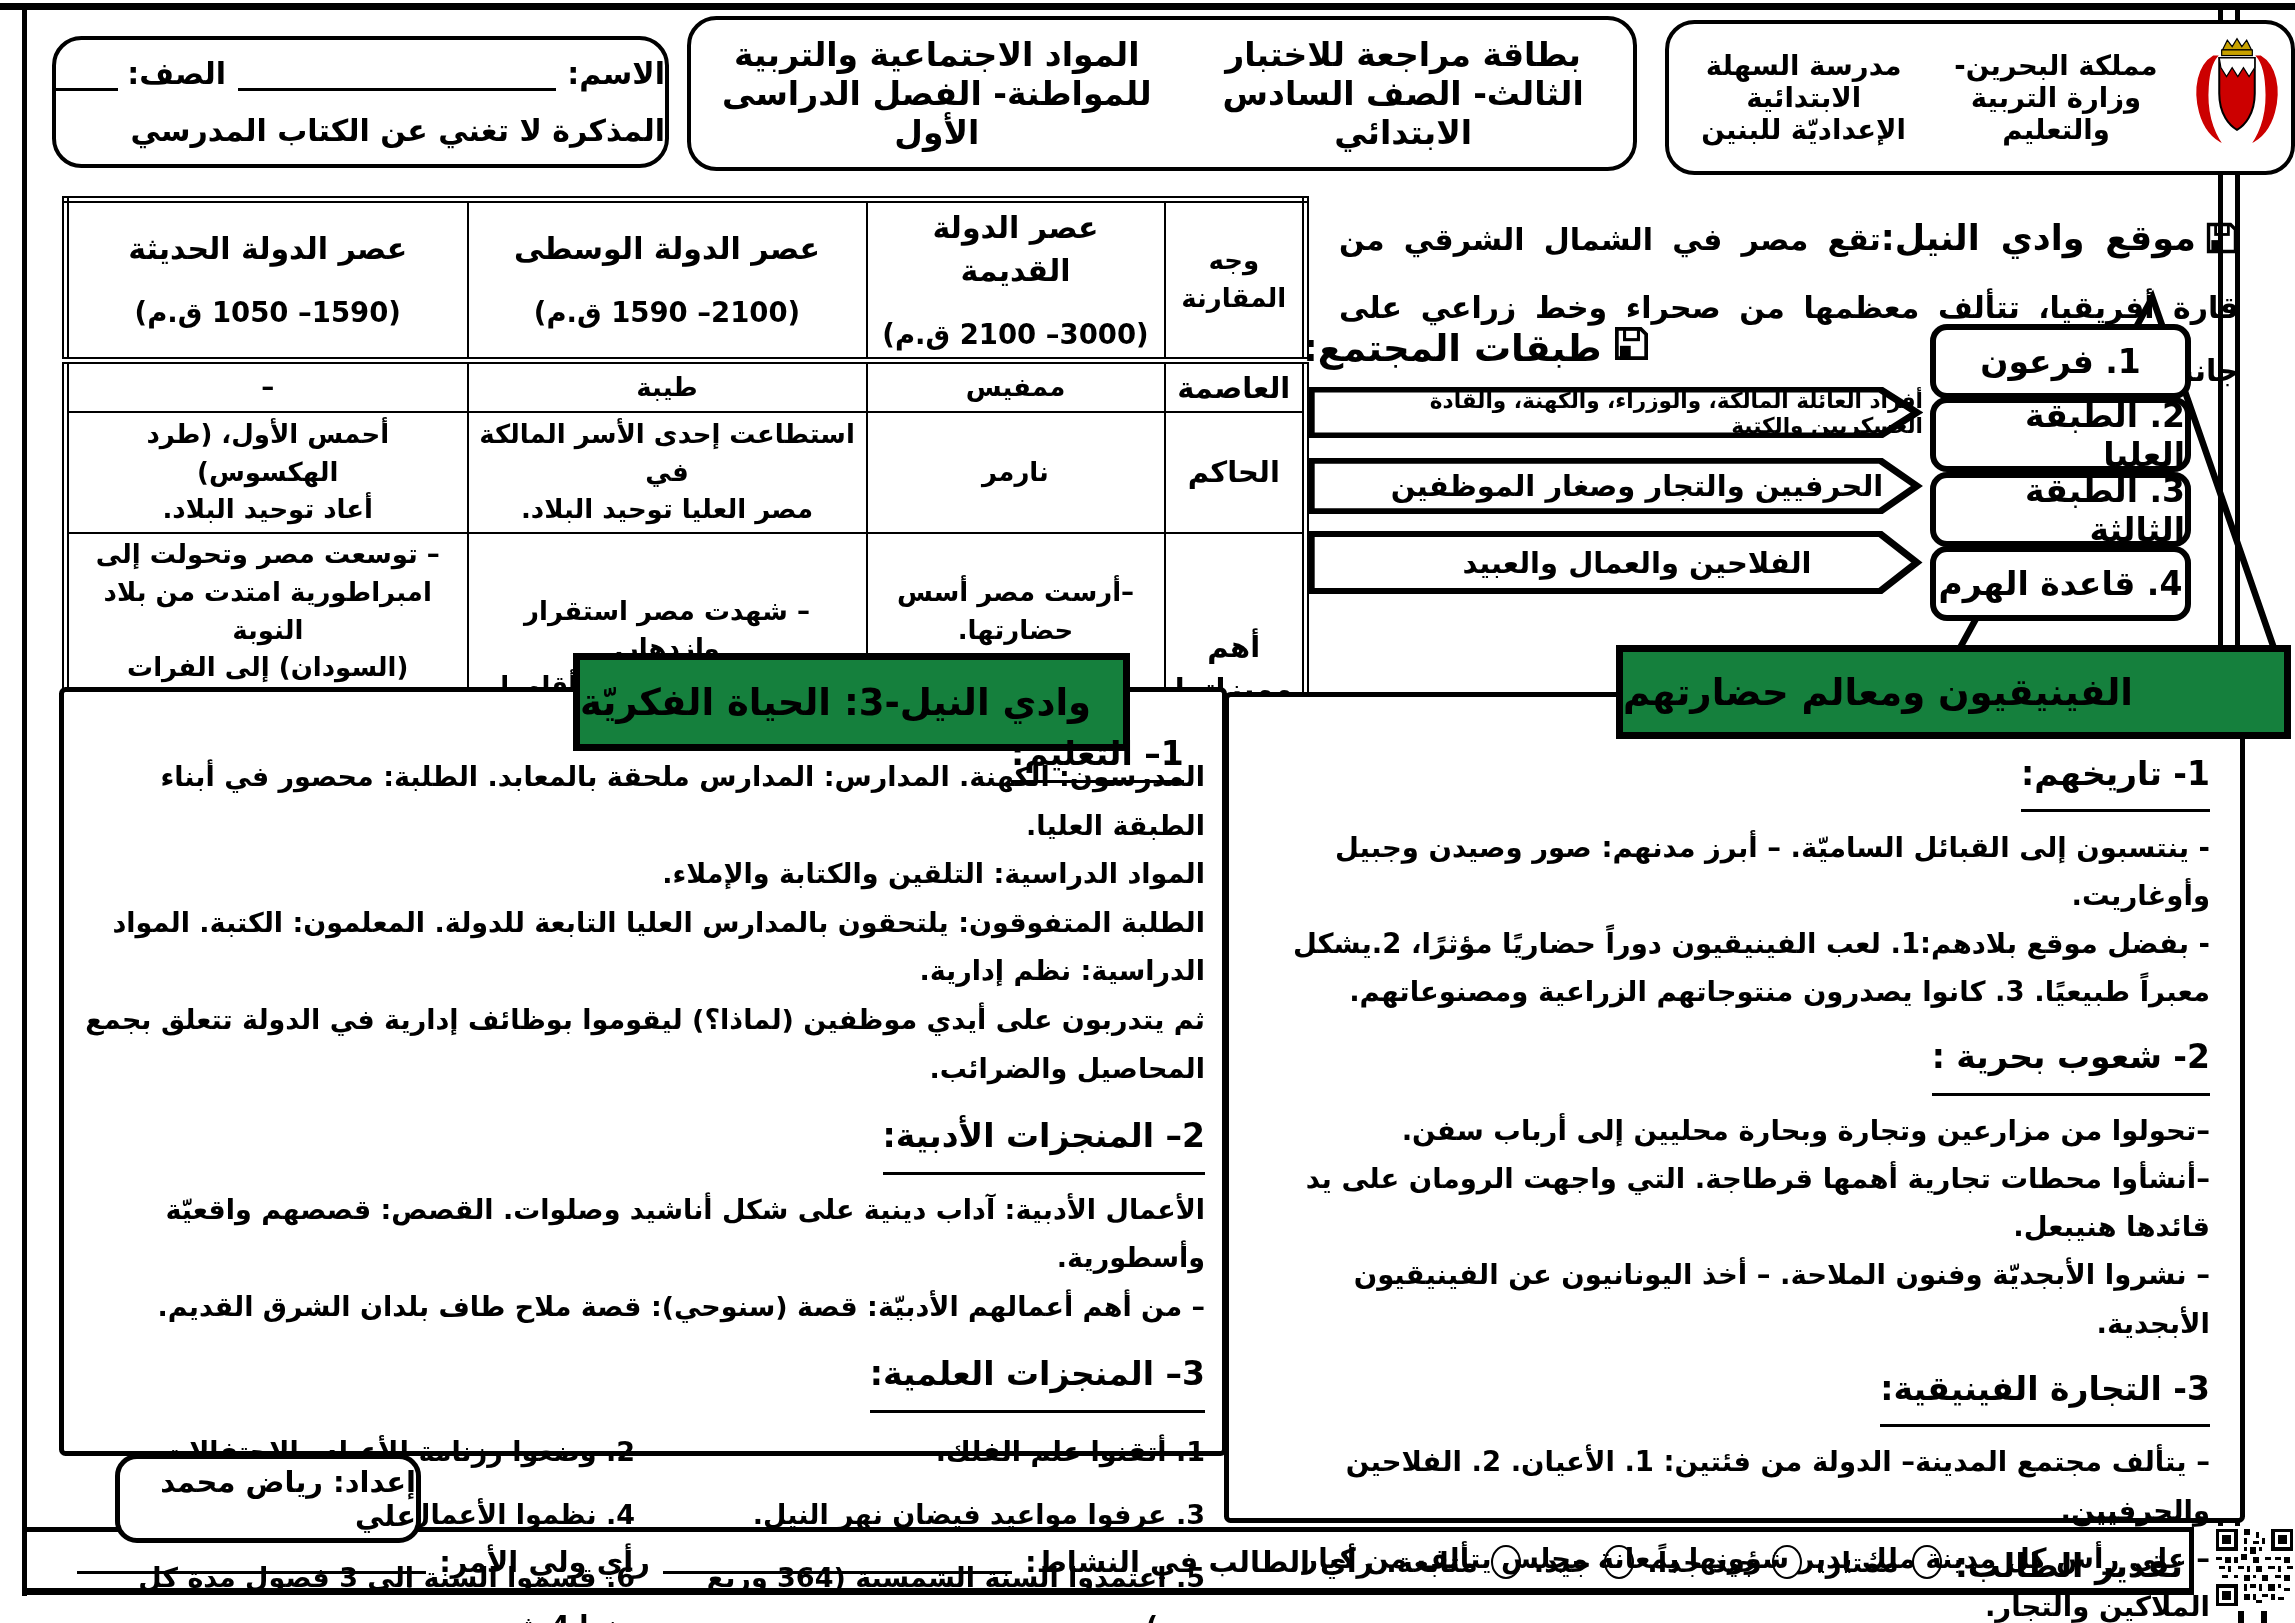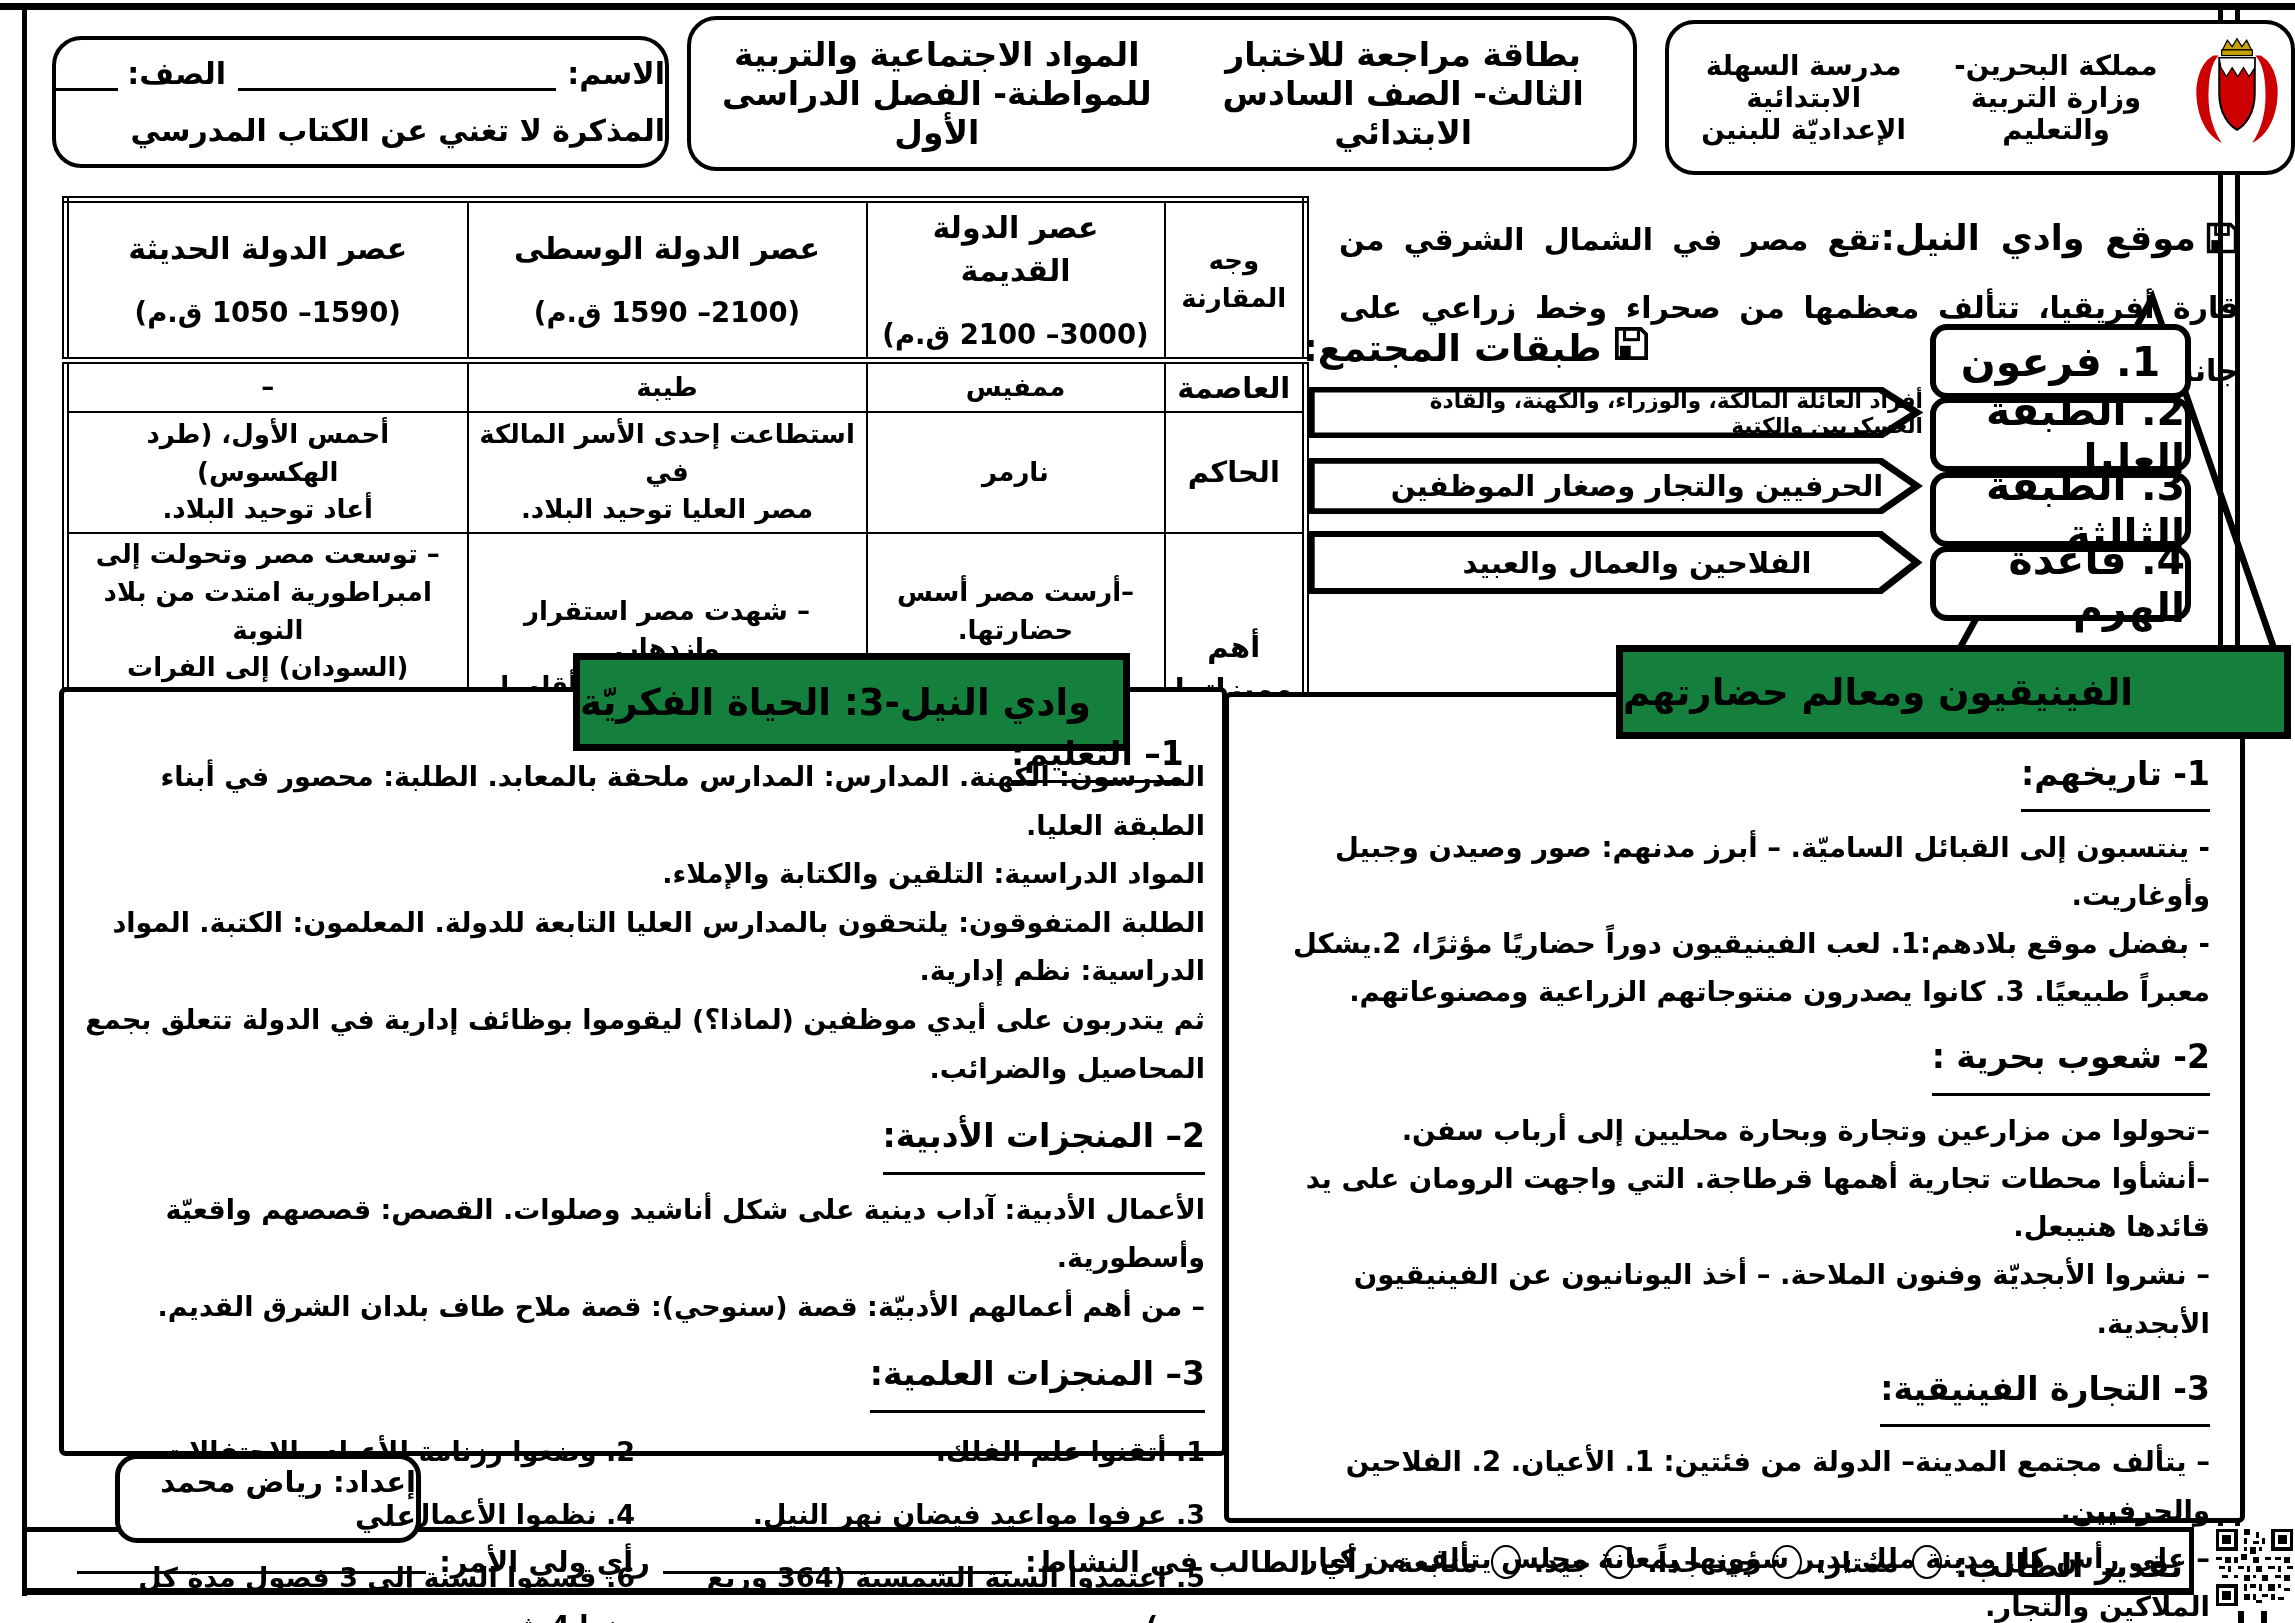--- a/index.html
+++ b/index.html
@@ -37,21 +37,21 @@
   
   .loc{position:absolute;left:1339px;top:202px;width:900px;font-size:30px;line-height:2.1;
        text-align:justify;}
   .loc-head{font-size:35px;}
   .inline-icon{display:inline-block;vertical-align:-5.2px;margin-left:9.2px;}
 
   
   .soc-heading{position:absolute;left:1303px;top:325px;display:flex;align-items:center;gap:11.8px;
                font-size:37px;}
   .level-box{position:absolute;z-index:3;border:6.5px solid #000;border-radius:17px;background:#fff;
-             display:flex;align-items:center;justify-content:center;font-size:41px;}
+             display:flex;align-items:center;justify-content:center;font-size:33px;}
   .callout{position:absolute;z-index:2;}
   .callout svg{position:absolute;inset:0;width:100%;height:100%;}
   .callout polygon{fill:#fff;stroke:#000;stroke-width:7;vector-effect:non-scaling-stroke;}
   .callout .txt{position:absolute;inset:0;display:flex;align-items:center;justify-content:center;
                 padding-left:46px;font-size:29px;}
   .pyr{position:absolute;z-index:1;}
 
   
   .content-box{position:absolute;border:5.9px solid #000;border-radius:6.5px;background:#fff;z-index:2;}
   .title-plate{position:absolute;border:7.2px solid #000;background:#15803d;z-index:5;

